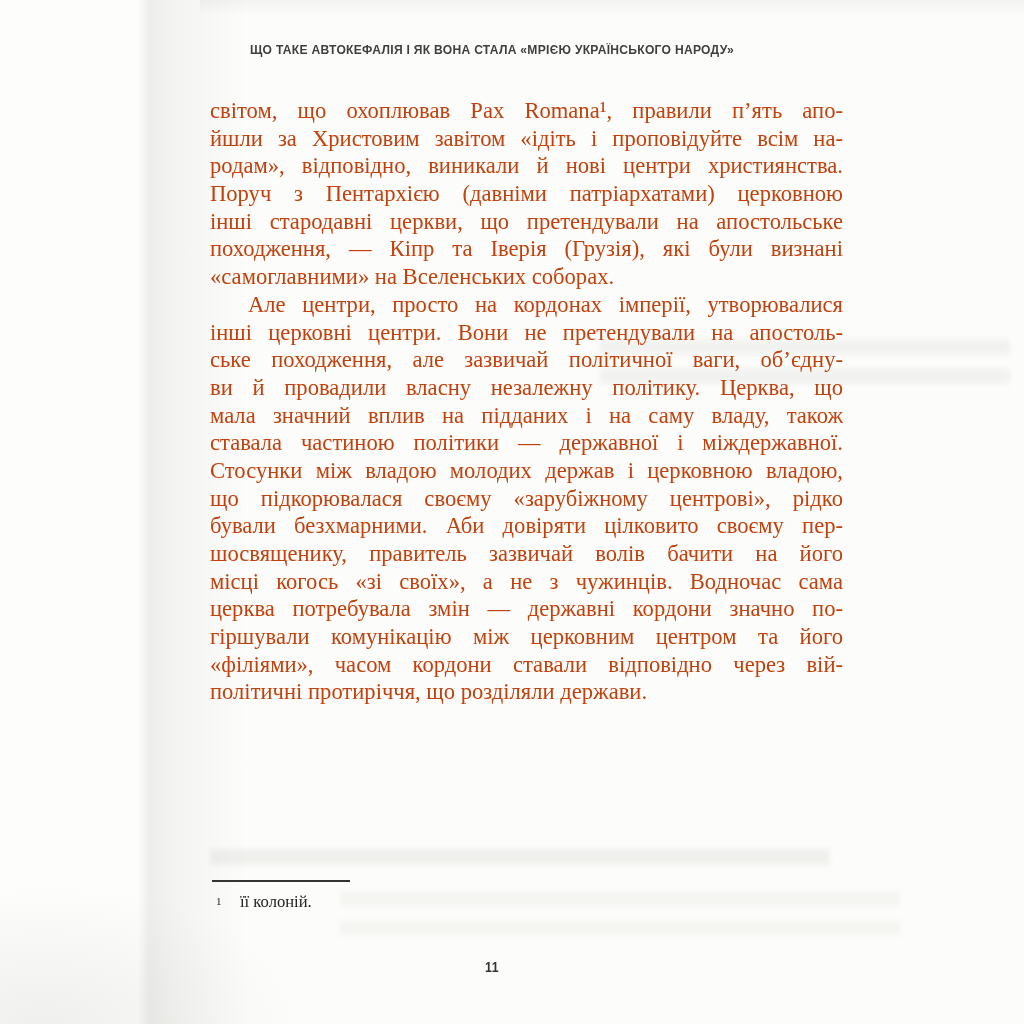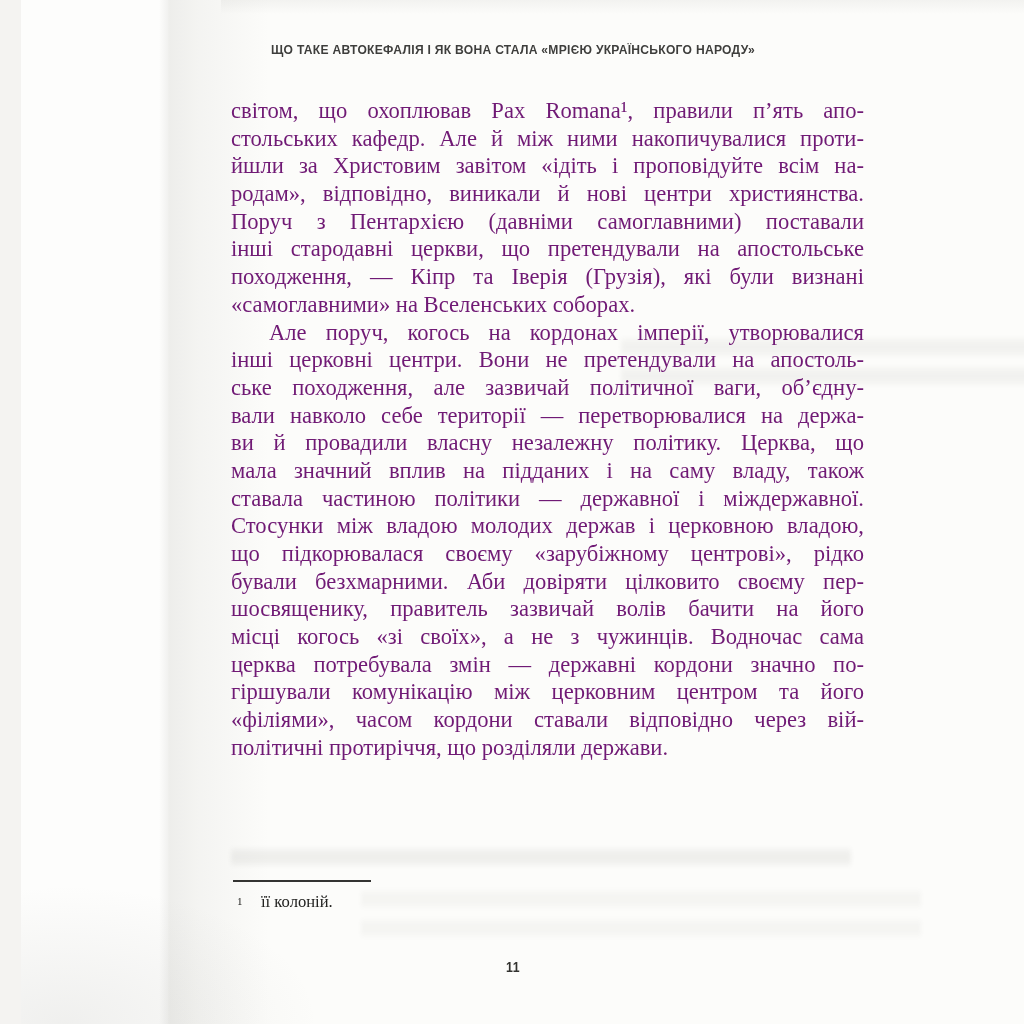--- a/index.html
+++ b/index.html
@@ -8,21 +8,20 @@
     width: 1024px;
     height: 1024px;
     overflow: hidden;
     background: #f4f3f1;
     font-family: "Liberation Serif", serif;
   }
   .scan {
     position: absolute;
     inset: 0;
     background: #fcfcfa;
-    margin-left: 21px;
   }
   
   .outer-strip {
     position: absolute;
     left: 0; top: 0; bottom: 0;
     width: 147px;
     background: #fdfdfc;
   }
   
   .gutter-shadow {
@@ -79,21 +78,21 @@
     white-space: nowrap;
   }
 
   .text-column {
     position: absolute;
     left: 210px;
     top: 97px;
     width: 633px;
     font-size: 22.6px;
     line-height: 27.7px;
-    color: #701a75;
+    color: #c2410c;
   }
   .line {
     height: 27.7px;
     overflow: hidden;
     text-align: justify;
     text-align-last: justify;
   }
   .line.para-end {
     text-align-last: left;
   }
@@ -154,31 +153,29 @@
   <div class="corner-haze"></div>
 
   <div class="ghost ghost-a"></div>
   <div class="ghost ghost-b"></div>
   <div class="ghost ghost-c"></div>
 
   <div class="running-head">ЩО ТАКЕ АВТОКЕФАЛІЯ І ЯК ВОНА СТАЛА «МРІЄЮ УКРАЇНСЬКОГО НАРОДУ»</div>
 
   <div class="text-column">
       <div class="line">світом, що охоплював Pax Romana¹, правили п’ять апо-</div>
-      <div class="line">стольських кафедр. Але й між ними накопичувалися проти-</div>
       <div class="line">йшли за Христовим завітом «ідіть і проповідуйте всім на-</div>
       <div class="line">родам», відповідно, виникали й нові центри християнства.</div>
-      <div class="line">Поруч з Пентархією (давніми самоглавними) поставали</div>
+      <div class="line">Поруч з Пентархією (давніми патріархатами) церковною</div>
       <div class="line">інші стародавні церкви, що претендували на апостольське</div>
       <div class="line">походження, — Кіпр та Іверія (Грузія), які були визнані</div>
       <div class="line para-end">«самоглавними» на Вселенських соборах.</div>
-      <div class="line indent">Але поруч, когось на кордонах імперії, утворювалися</div>
+      <div class="line indent">Але центри, просто на кордонах імперії, утворювалися</div>
       <div class="line">інші церковні центри. Вони не претендували на апостоль-</div>
       <div class="line">ське походження, але зазвичай політичної ваги, об’єдну-</div>
-      <div class="line">вали навколо себе території — перетворювалися на держа-</div>
       <div class="line">ви й провадили власну незалежну політику. Церква, що</div>
       <div class="line">мала значний вплив на підданих і на саму владу, також</div>
       <div class="line">ставала частиною політики — державної і міждержавної.</div>
       <div class="line">Стосунки між владою молодих держав і церковною владою,</div>
       <div class="line">що підкорювалася своєму «зарубіжному центрові», рідко</div>
       <div class="line">бували безхмарними. Аби довіряти цілковито своєму пер-</div>
       <div class="line">шосвященику, правитель зазвичай волів бачити на його</div>
       <div class="line">місці когось «зі своїх», а не з чужинців. Водночас сама</div>
       <div class="line">церква потребувала змін — державні кордони значно по-</div>
       <div class="line">гіршували комунікацію між церковним центром та його</div>

